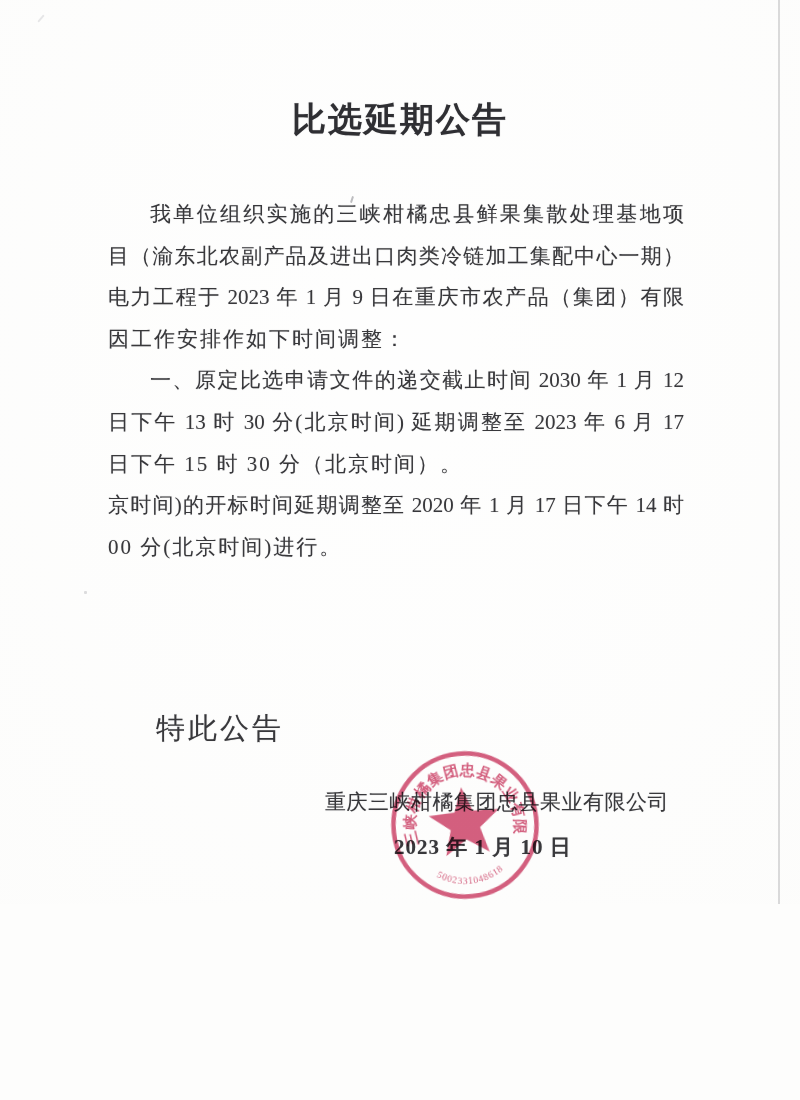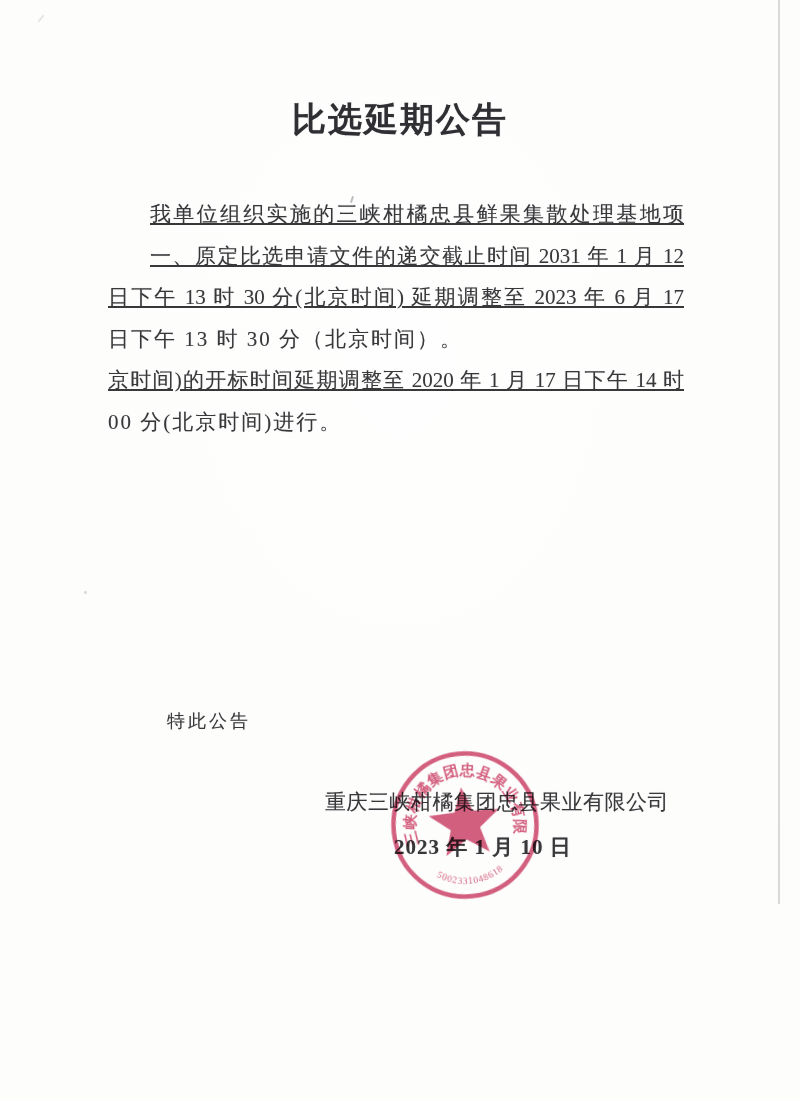--- a/index.html
+++ b/index.html
@@ -47,26 +47,26 @@
   }
   .body-text {
     position: absolute;
     left: 108px; top: 194px;
     width: 576px;
     font-size: 21px;
     line-height: 41.6px;
     text-shadow: 0 0 1px rgba(70,70,78,0.3);
   }
   .line { letter-spacing: 2px; }
-  .line.fill { letter-spacing: 0; text-align: justify; text-align-last: justify; text-justify: inter-character; text-decoration: underline; }
+  .line.fill { letter-spacing: 0; text-align: justify; text-align-last: justify; text-justify: inter-character; }
   .line.indent { text-indent: 2em; }
   .closing {
     position: absolute;
-    left: 167px; top: 709px;
-    font-size: 18px;
+    left: 156px; top: 709px;
+    font-size: 29px;
     letter-spacing: 3px;
     text-shadow: 0 0 1px rgba(70,70,78,0.3);
   }
   .sig-company {
     position: absolute;
     left: 325px; top: 788px;
     font-size: 21px;
     letter-spacing: 0.5px;
     text-shadow: 0 0 1px rgba(70,70,78,0.3);
   }
@@ -100,23 +100,26 @@
 
   <div class="edge-line"></div>
   <div class="speck speck1"></div>
   <div class="speck speck2"></div>
   <div class="speck speck3"></div>
 
   <h1 class="doc-title">比选延期公告</h1>
 
   <div class="body-text">
     <div class="line indent fill">我单位组织实施的三峡柑橘忠县鲜果集散处理基地项</div>
-    <div class="line indent fill">一、原定比选申请文件的递交截止时间 2031 年 1 月 12</div>
+    <div class="line fill">目（渝东北农副产品及进出口肉类冷链加工集配中心一期）</div>
+    <div class="line fill">电力工程于 2023 年 1 月 9 日在重庆市农产品（集团）有限</div>
+    <div class="line">因工作安排作如下时间调整：</div>
+    <div class="line indent fill">一、原定比选申请文件的递交截止时间 2030 年 1 月 12</div>
     <div class="line fill">日下午 13 时 30 分(北京时间) 延期调整至 2023 年 6 月 17</div>
-    <div class="line">日下午 13 时 30 分（北京时间）。</div>
+    <div class="line">日下午 15 时 30 分（北京时间）。</div>
     <div class="line fill">京时间)的开标时间延期调整至 2020 年 1 月 17 日下午 14 时</div>
     <div class="line">00 分(北京时间)进行。</div>
   </div>
 
   <div class="closing">特此公告</div>
 
   <div class="sig-company">重庆三峡柑橘集团忠县果业有限公司</div>
   <div class="sig-date">2023 年 1 月 10 日</div>
 
   <svg class="seal" viewBox="0 0 200 200" aria-hidden="true">

